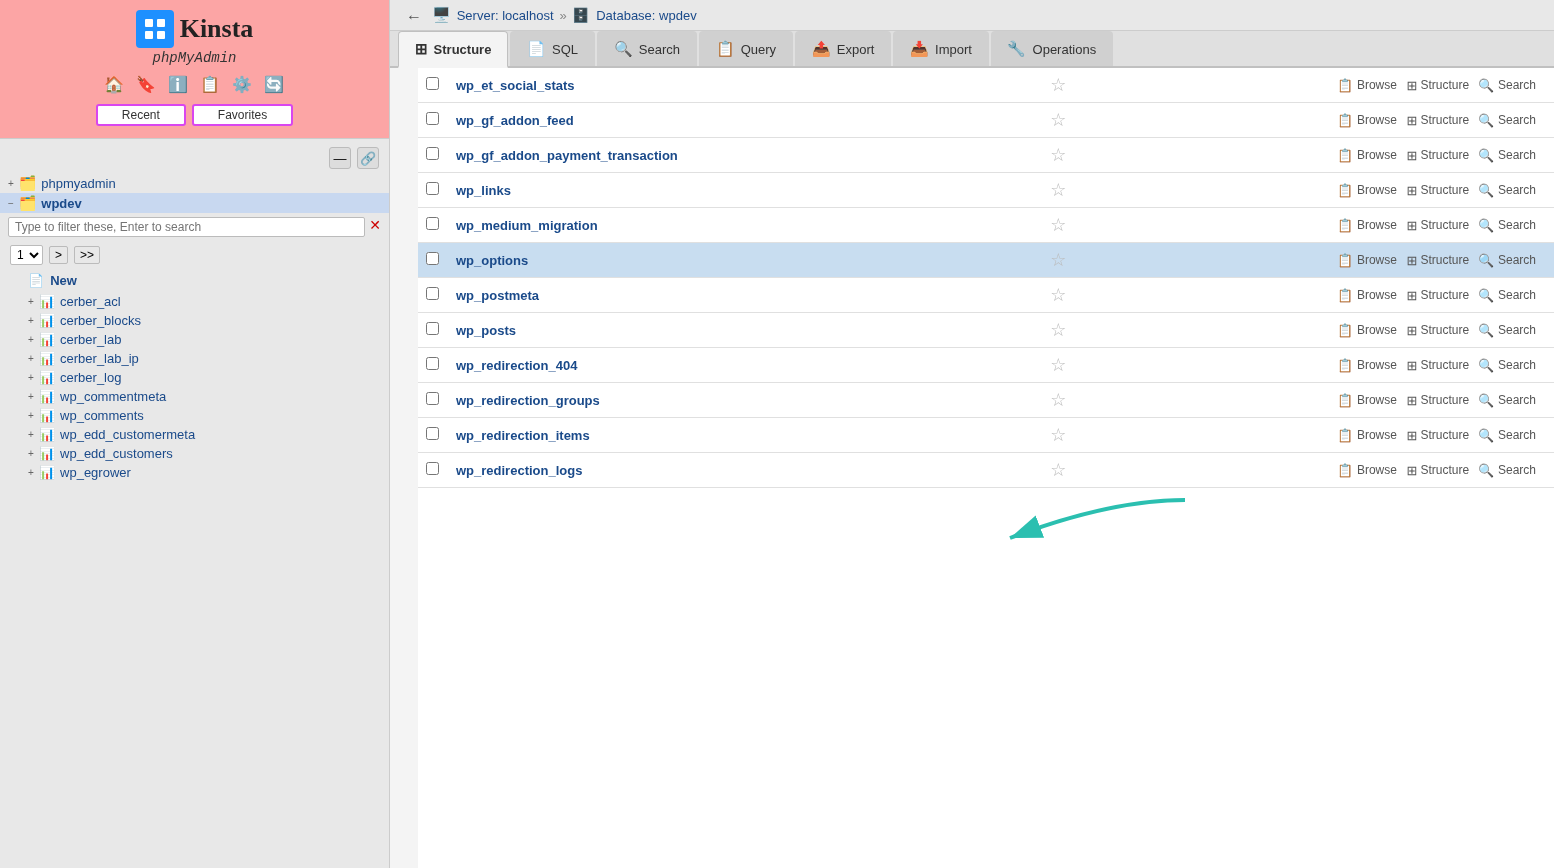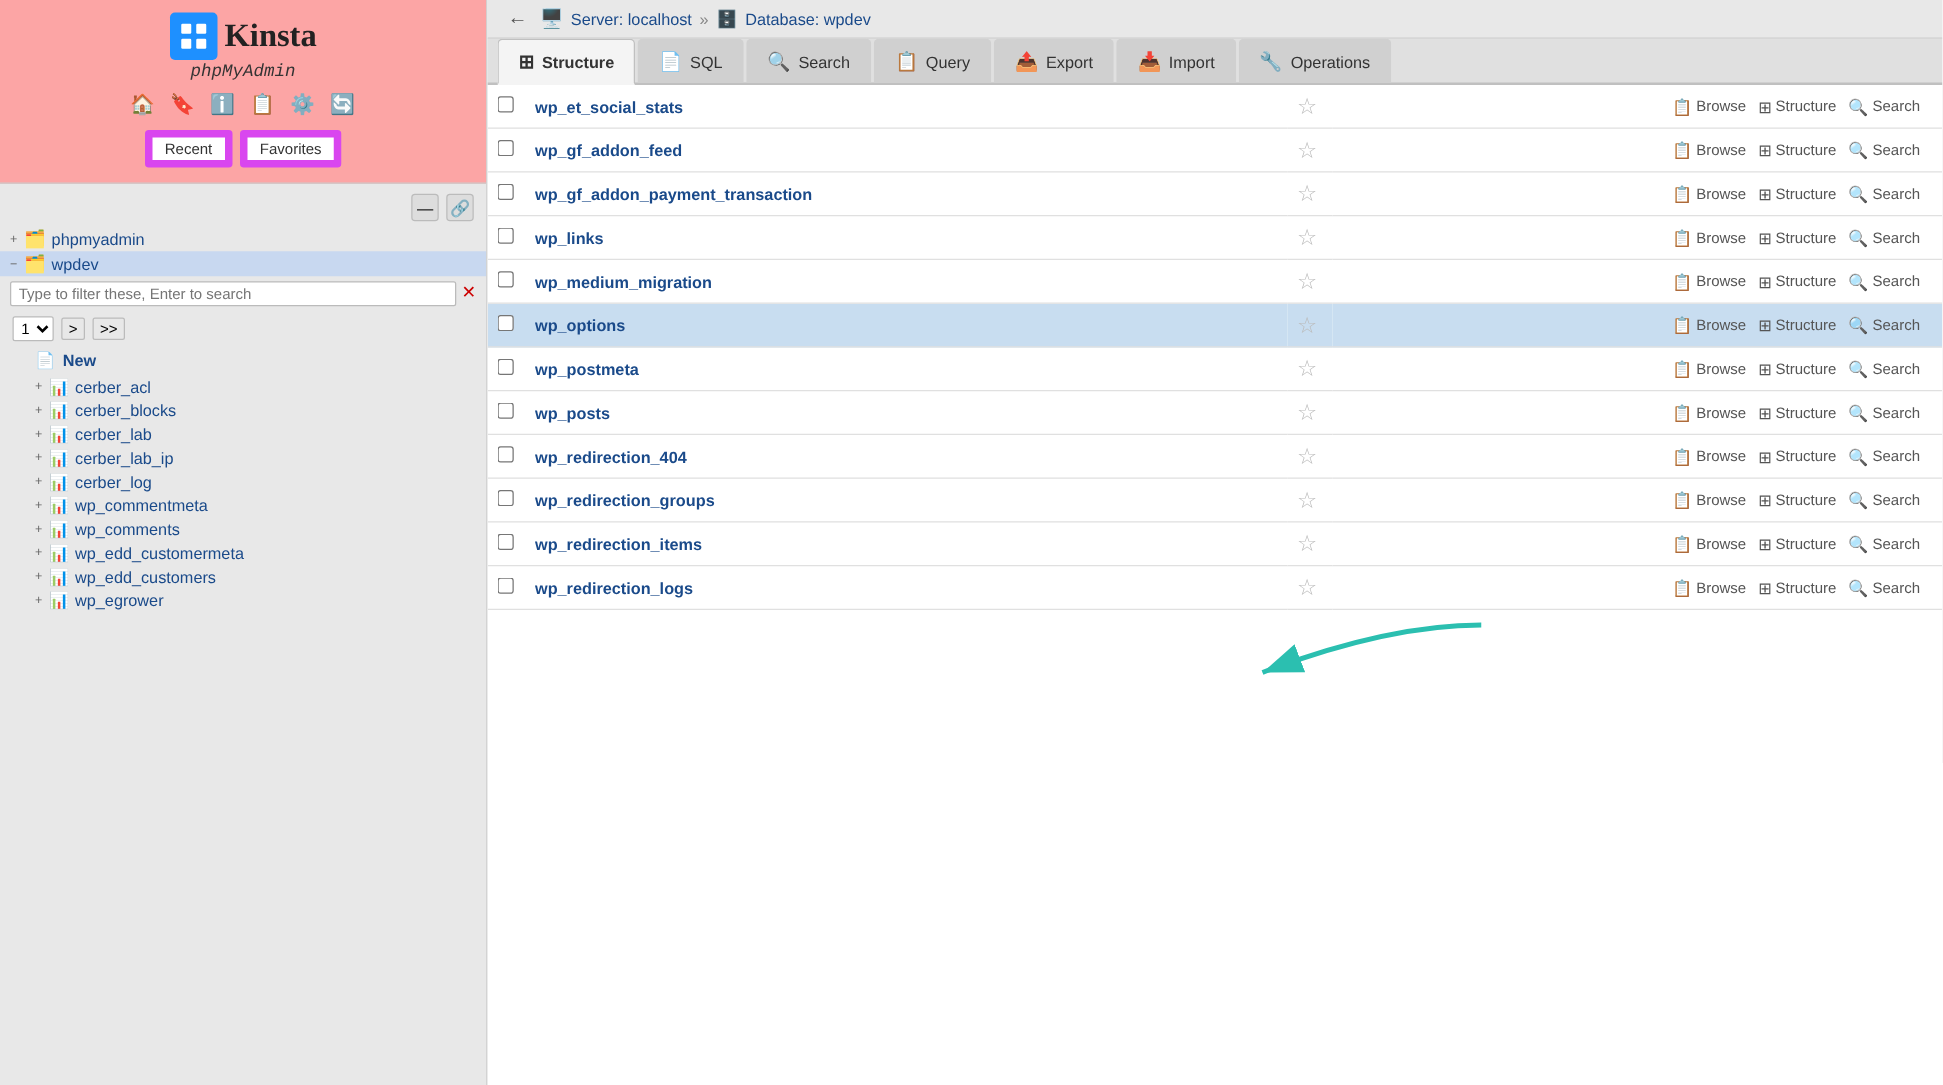--- a/index.html
+++ b/index.html
@@ -53,23 +53,23 @@
     .toolbar-icon {
       width: 24px; height: 24px; cursor: pointer;
       display: flex; align-items: center; justify-content: center;
       font-size: 16px;
     }
     .recent-fav {
       display: flex; gap: 6px; justify-content: center; padding: 4px 0;
     }
     .recent-fav button {
       background: #fff;
-      border: 6px solid #d946ef;
+      border: 2px solid #d946ef;
       border-radius: 3px;
-      padding: 2px 10px;
+      padding: 2px 24px;
       cursor: pointer;
       font-size: 12px;
       color: #333;
     }
 
     
     #db-tree {
       flex: 1;
       overflow-y: auto;
       padding: 4px 0;
@@ -84,21 +84,21 @@
     }
     .db-item {
       display: flex; align-items: center; gap: 4px;
       padding: 2px 8px;
       cursor: pointer;
       color: #333;
     }
     .db-item.active { background: #c8d8f0; }
     .db-expand { font-size: 10px; color: #666; margin-right: 2px; }
     .db-name { color: #1a4a8a; font-weight: normal; }
-    .db-name.bold { font-weight: normal; }
+    .db-name.bold { font-weight: bold; }
 
     .filter-box {
       margin: 4px 8px;
       display: flex; align-items: flex-start;
     }
     .filter-input {
       flex: 1;
       border: 1px solid #bbb;
       background: #fff;
       padding: 2px 6px;
@@ -381,21 +381,21 @@
     <div class="tab">
       <span class="tab-icon">📥</span>
       <span>Import</span>
     </div>
     <div class="tab">
       <span class="tab-icon">🔧</span>
       <span>Operations</span>
     </div>
   </div>
 
-  <div style="position:relative; flex:1; overflow:hidden; display:flex; flex-direction:column;">
+  <div style="position:relative; flex:1; overflow:hidden; display:flex; flex-direction:column;padding-left:28px;">
 
     <svg class="teal-arrow" viewBox="0 0 260 60" xmlns="http://www.w3.org/2000/svg">
       <defs>
         <marker id="arrowhead" markerWidth="8" markerHeight="6" refX="8" refY="3" orient="auto">
           <polygon points="0 0, 8 3, 0 6" fill="#2bbfb0"></polygon>
         </marker>
       </defs>
       <path d="M 255 10 Q 180 10 80 48" stroke="#2bbfb0" stroke-width="4" fill="none" marker-end="url(#arrowhead)"></path>
     </svg>
 

